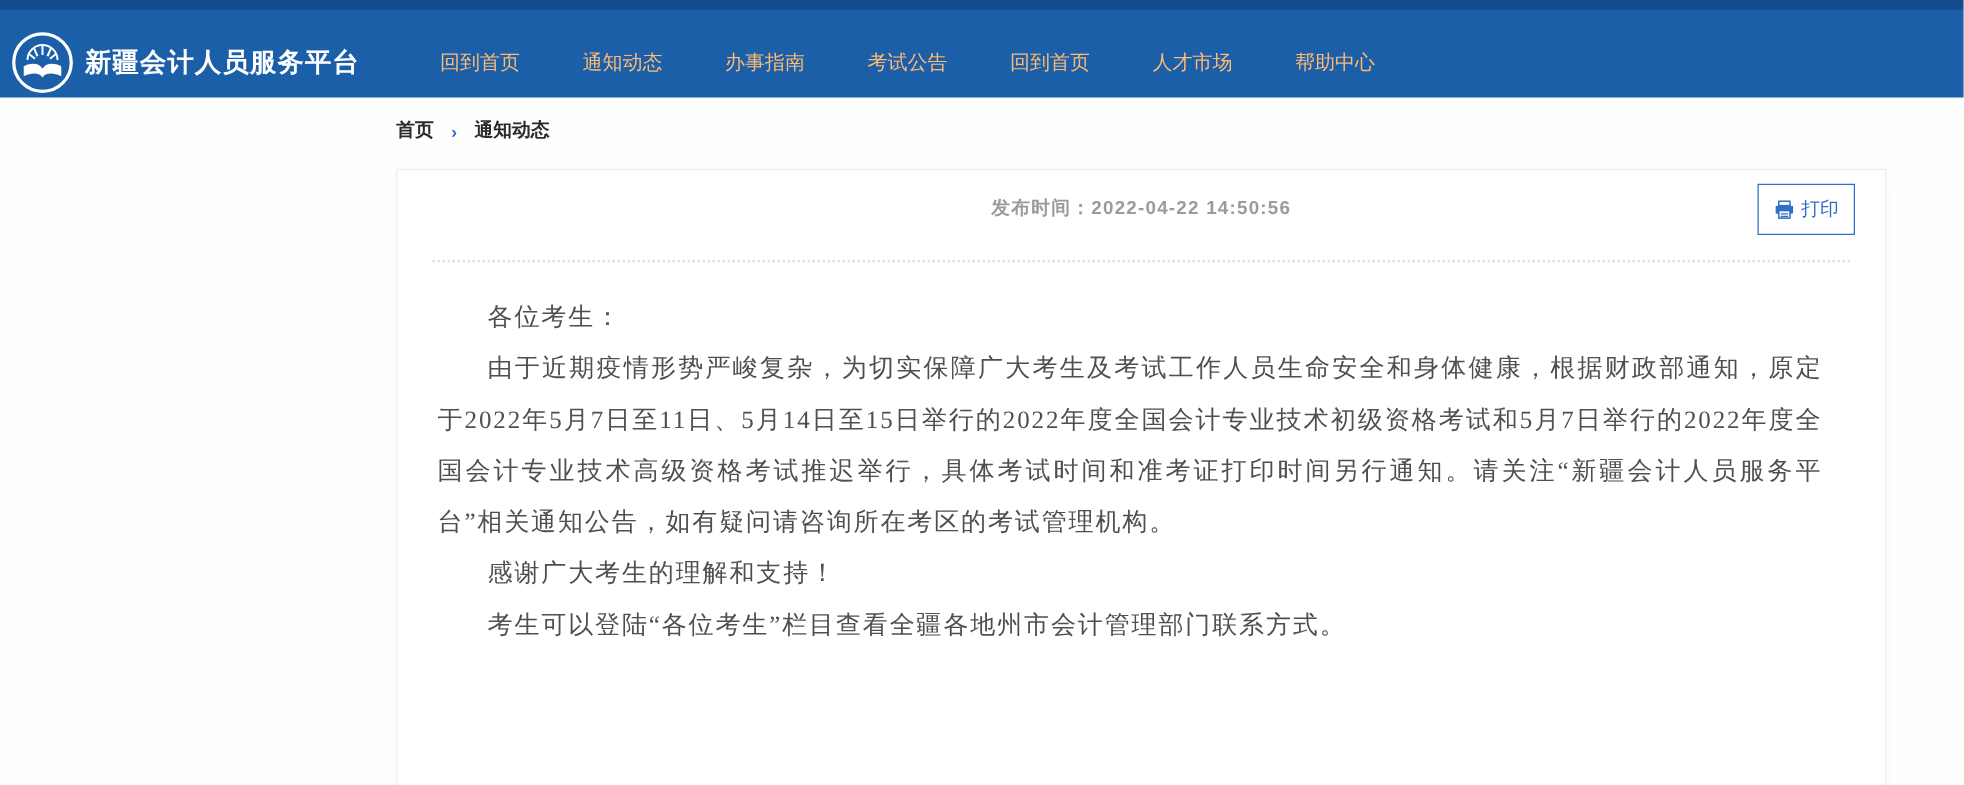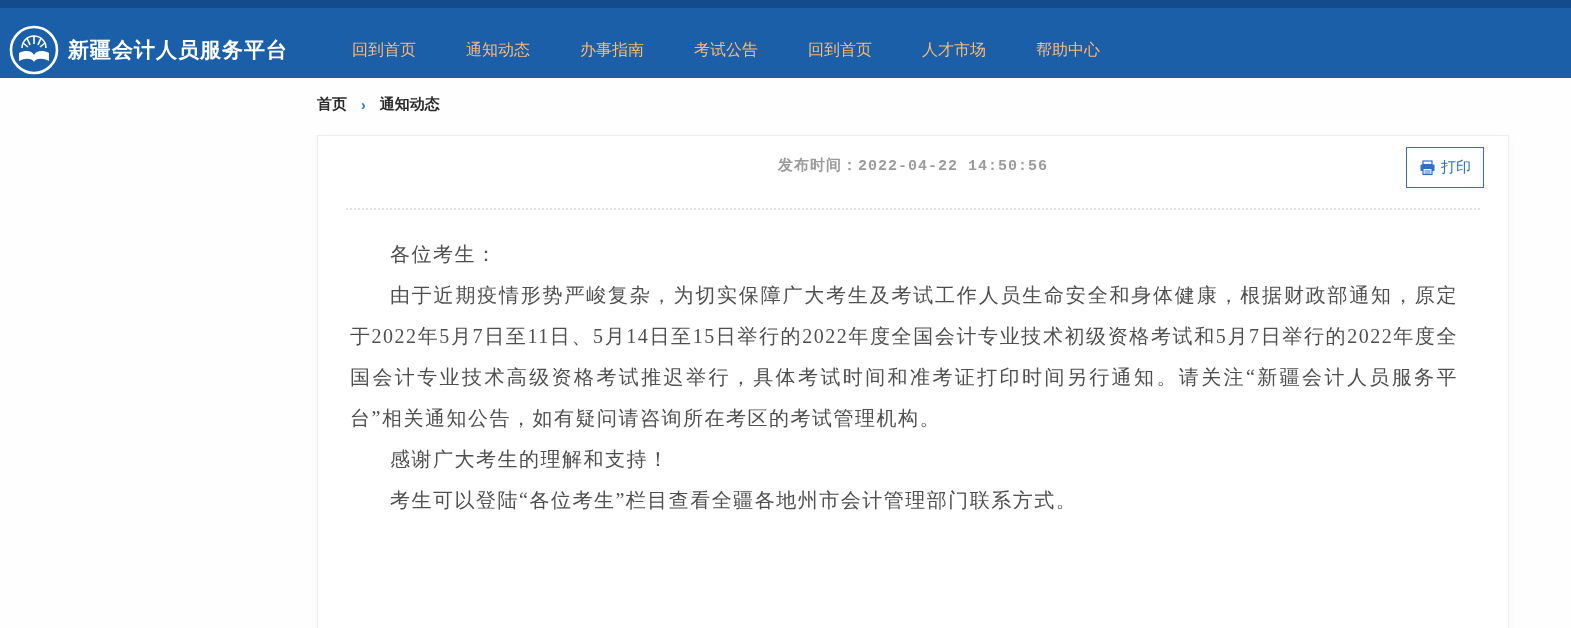--- a/index.html
+++ b/index.html
@@ -46,21 +46,21 @@
     background:#fff;border:1px solid #ededed;
     box-shadow:0 2px 10px rgba(0,0,0,0.03);
   }
   .card-title{
     margin:46px 60px 0;text-align:center;
     font-family:"Liberation Serif","DejaVu Serif",serif;
     font-size:29px;font-weight:bold;color:#1a1a1a;letter-spacing:1px;line-height:40px;
   }
   .meta-row{position:relative;margin-top:16px;text-align:center;height:30px;}
   .publish{
-    font-family:Liberation Mono, monospace;
+    font-family:Liberation Sans, sans-serif;
     font-size:15px;font-weight:bold;color:var(--meta-gray);letter-spacing:1px;
     line-height:30px;
   }
   .print-btn{
     position:absolute;right:24px;top:-5px;
     display:inline-flex;align-items:center;gap:5px;
     height:41px;padding:0 12px;background:#fff;
     border:1px solid var(--accent-blue);color:var(--accent-blue);
     font-size:15px;cursor:pointer;
   }

